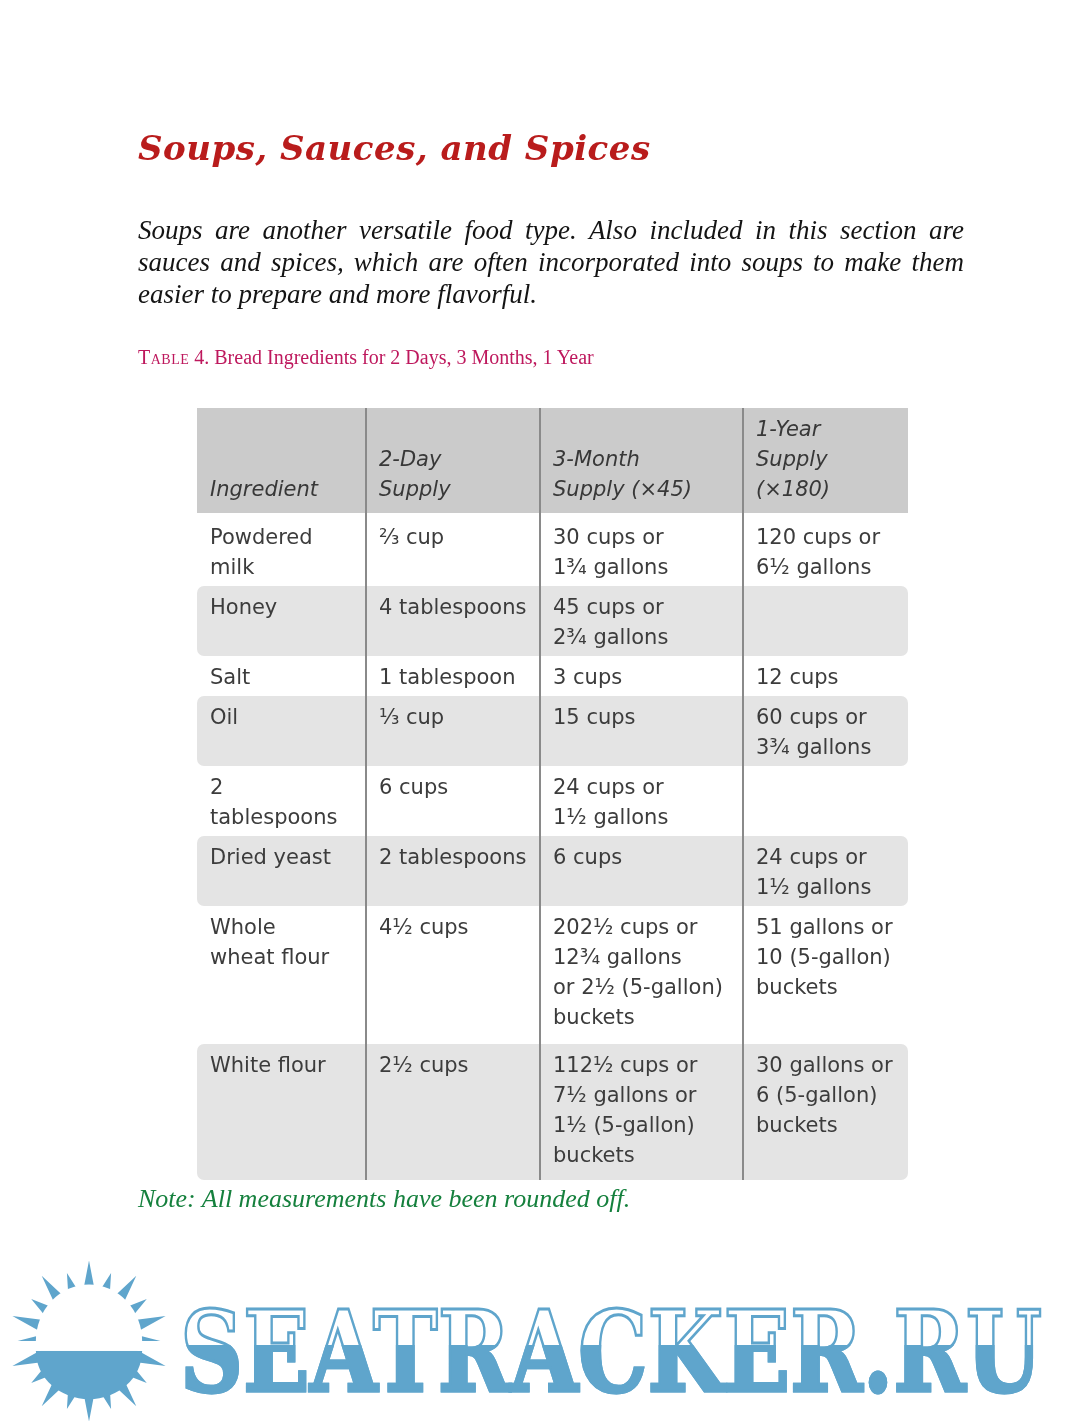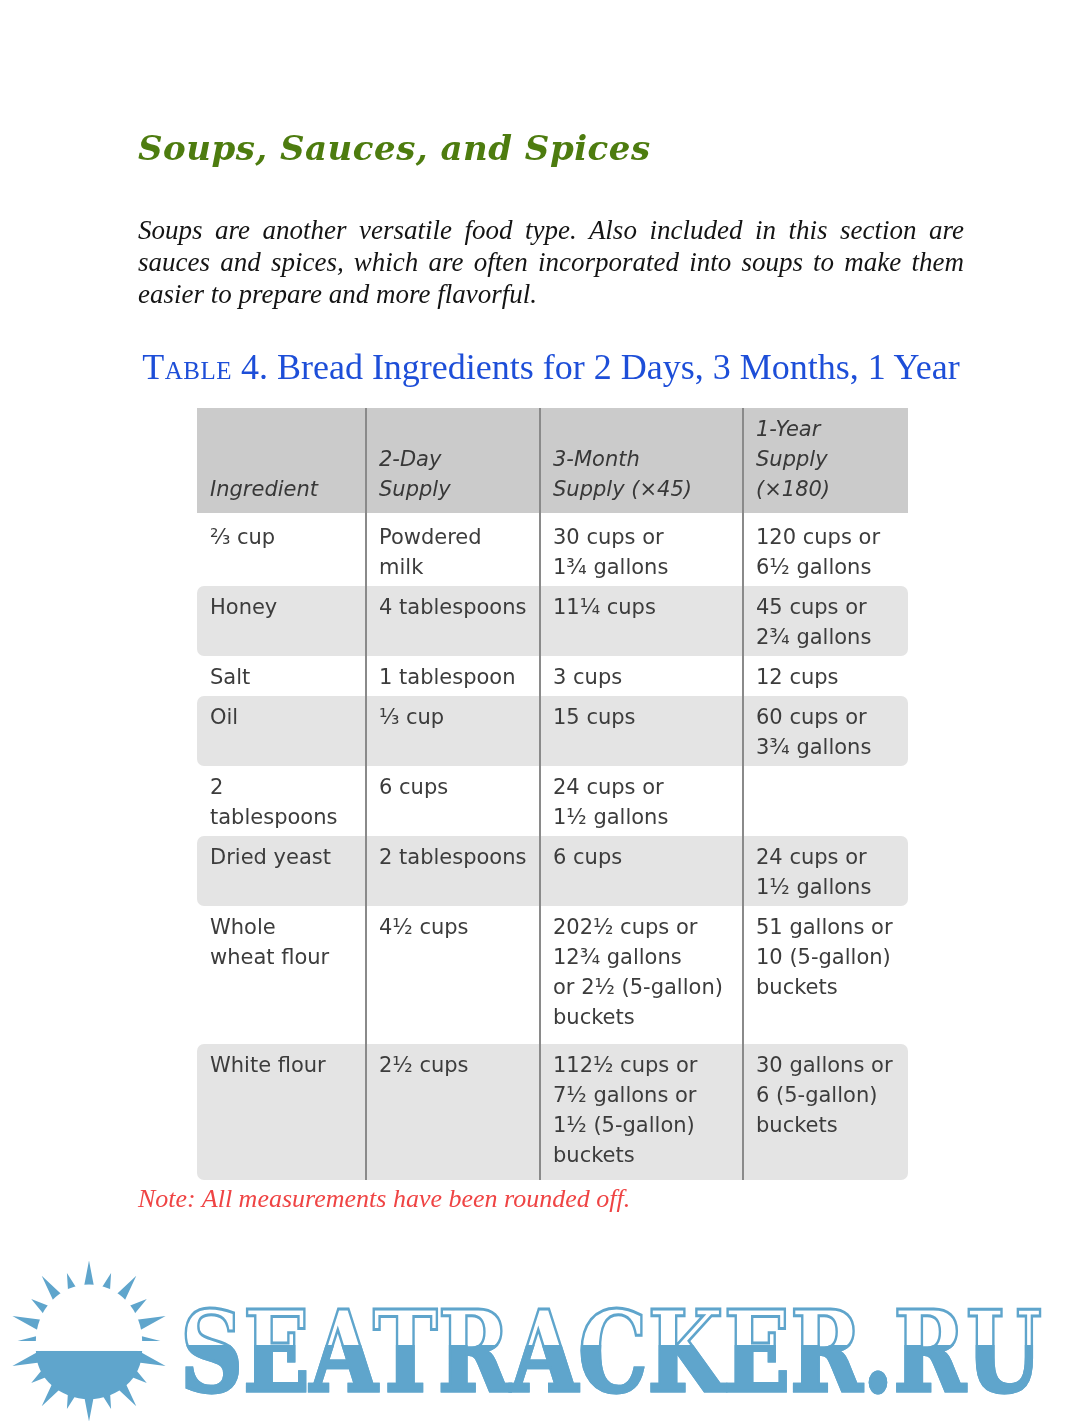--- a/index.html
+++ b/index.html
@@ -5,33 +5,33 @@
   html,body { margin:0; padding:0; background:#ffffff; }
   .page {
     position:relative; width:1080px; height:1425px; background:#ffffff;
     overflow:hidden; font-family:"Liberation Serif", serif; color:#111;
   }
 
   .title {
     position:absolute; left:138px; top:128px;
     font-family:"DejaVu Serif", serif;
     font-size:34px; font-weight:bold; font-style:italic;
-    color:#4d7c0f; letter-spacing:0.5px;
+    color:#b91c1c; letter-spacing:0.5px;
   }
 
   .intro {
     position:absolute; left:138px; top:214px; width:826px;
     font-size:27px; line-height:32px; text-align:justify;
     color:#141414;
     font-style:italic;
   }
 
   .caption {
     position:absolute; left:138px; top:346px; width:826px;
-    text-align:center; font-size:36px; color:#1d4ed8; white-space:nowrap;
+    font-size:20px; color:#be185d; white-space:nowrap;
   }
   .caption .sc { font-variant:small-caps; letter-spacing:0.5px; }
 
   
   .tbl {
     position:absolute; left:197px; top:408px; width:711px;
     font-family:"DejaVu Sans", sans-serif; font-size:21px;
     line-height:30px; color:#3c3c3c;
   }
   .tr { display:grid; grid-template-columns:169px 174px 203px 165px; }
@@ -45,21 +45,21 @@
   .r-gray  { background:#e4e4e4;border-radius:7px; }
   .r7 { min-height:138px; }
   .r8 { min-height:136px; }
   .vline {
     position:absolute; top:0; bottom:0; width:2px; background:#8a8a8a;
   }
   .vl1 { left:168px; } .vl2 { left:342px; } .vl3 { left:545px; }
 
   .note {
     position:absolute; left:138px; top:1184px;
-    font-size:26px; font-style:italic; color:#ef4444;
+    font-size:26px; font-style:italic; color:#15803d;
   }
 
   
   .wm { position:absolute; left:0; top:1256px; width:1080px; height:169px; }
   .sun { position:absolute; left:6px; top:2px; width:166px; height:166px; }
   .wm-text {
     position:absolute; left:180px; top:40px;
     font-family:"DejaVu Serif", serif; font-weight:bold;
     font-size:112px; line-height:112px; white-space:nowrap;
     transform:scaleX(0.78); transform-origin:left top;
@@ -87,33 +87,32 @@
       <div class="td">Ingredient</div>
       <div class="td">2-Day
 Supply</div>
       <div class="td">3-Month
 Supply (×45)</div>
       <div class="td">1-Year
 Supply (×180)</div>
     </div>
 
     <div class="tr r-white">
-      <div class="td">²⁄₃ cup</div>
       <div class="td">Powdered
 milk</div>
+      <div class="td">²⁄₃ cup</div>
       <div class="td">30 cups or
 1³⁄₄ gallons</div>
       <div class="td">120 cups or
 6¹⁄₂ gallons</div>
     </div>
 
     <div class="tr r-gray">
       <div class="td">Honey</div>
       <div class="td">4 tablespoons</div>
-      <div class="td">11¹⁄₄ cups</div>
       <div class="td">45 cups or
 2³⁄₄ gallons</div>
     </div>
 
     <div class="tr r-white">
       <div class="td">Salt</div>
       <div class="td">1 tablespoon</div>
       <div class="td">3 cups</div>
       <div class="td">12 cups</div>
     </div>

